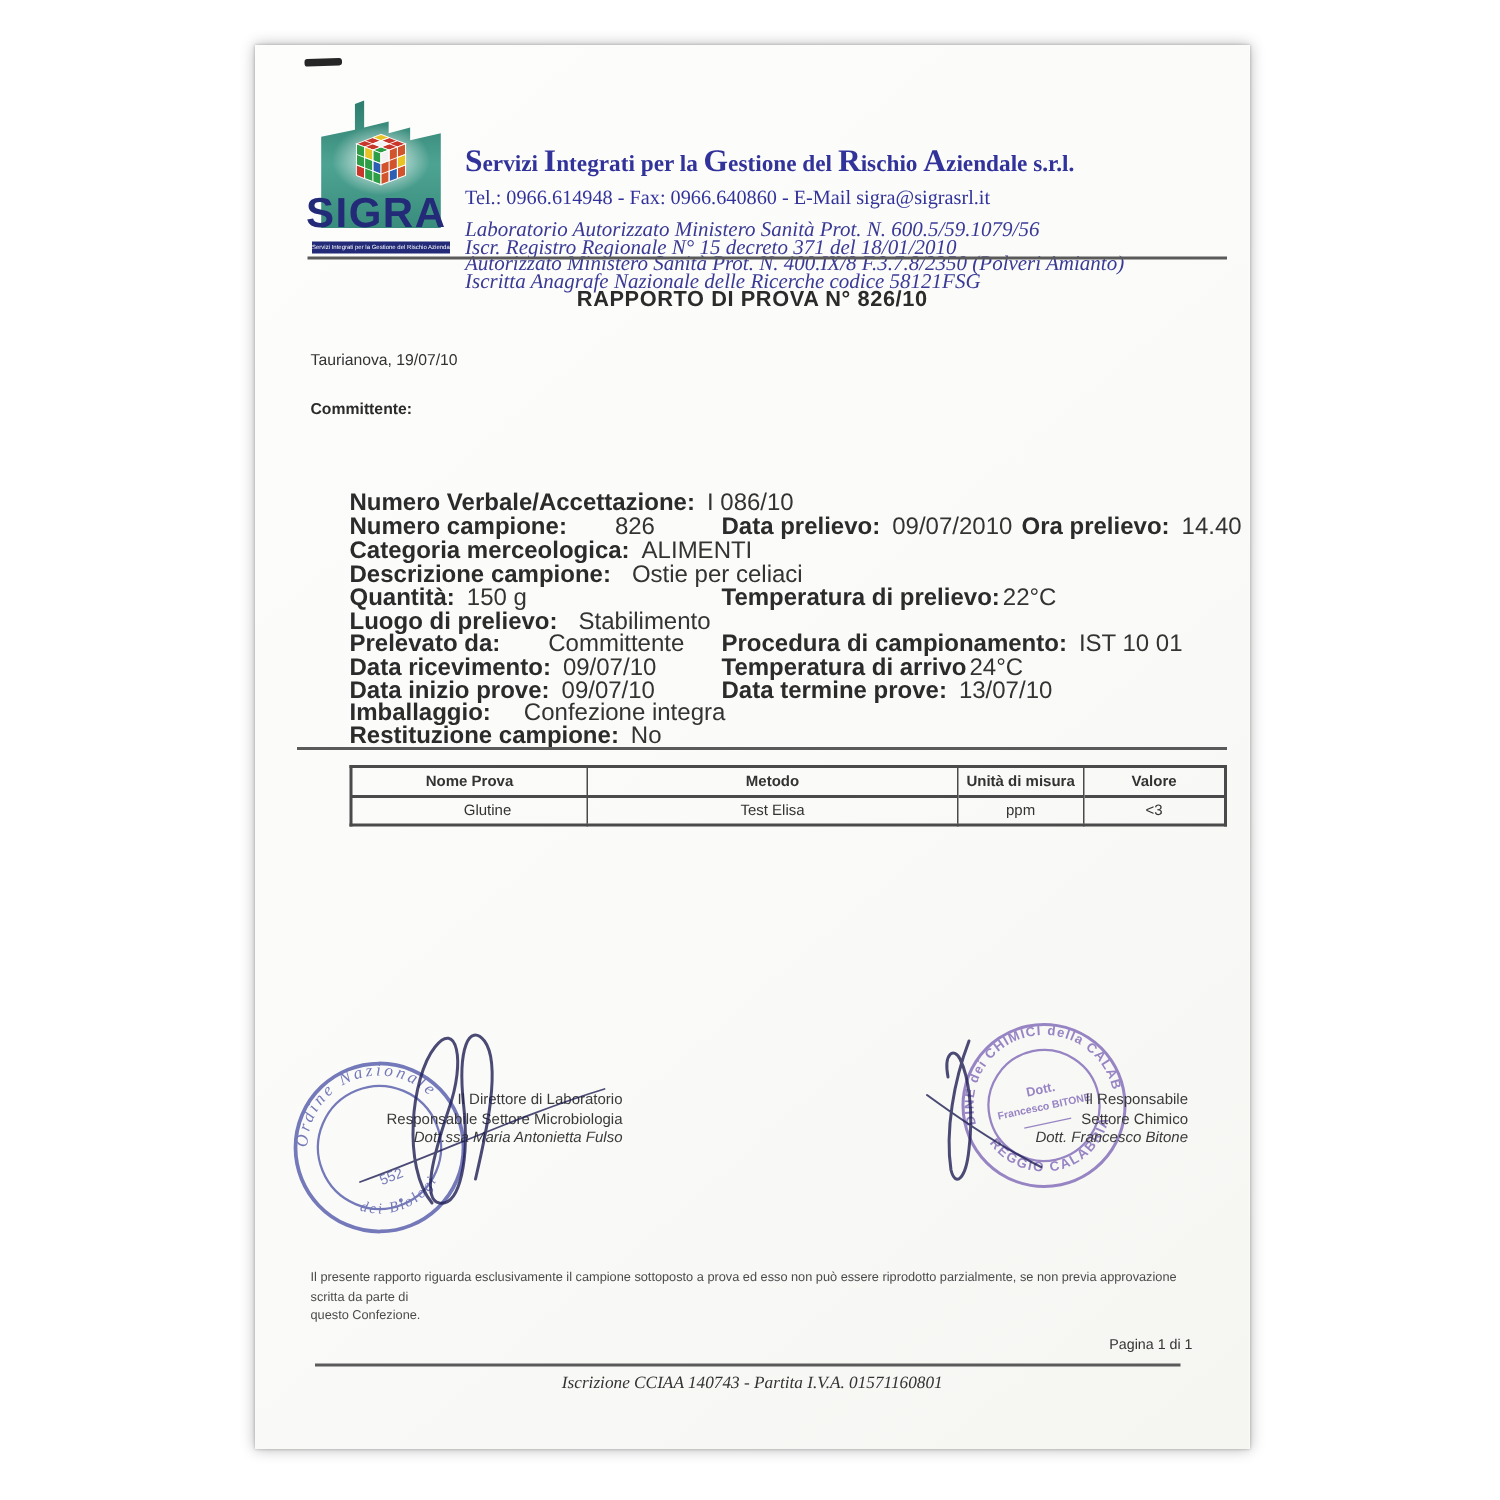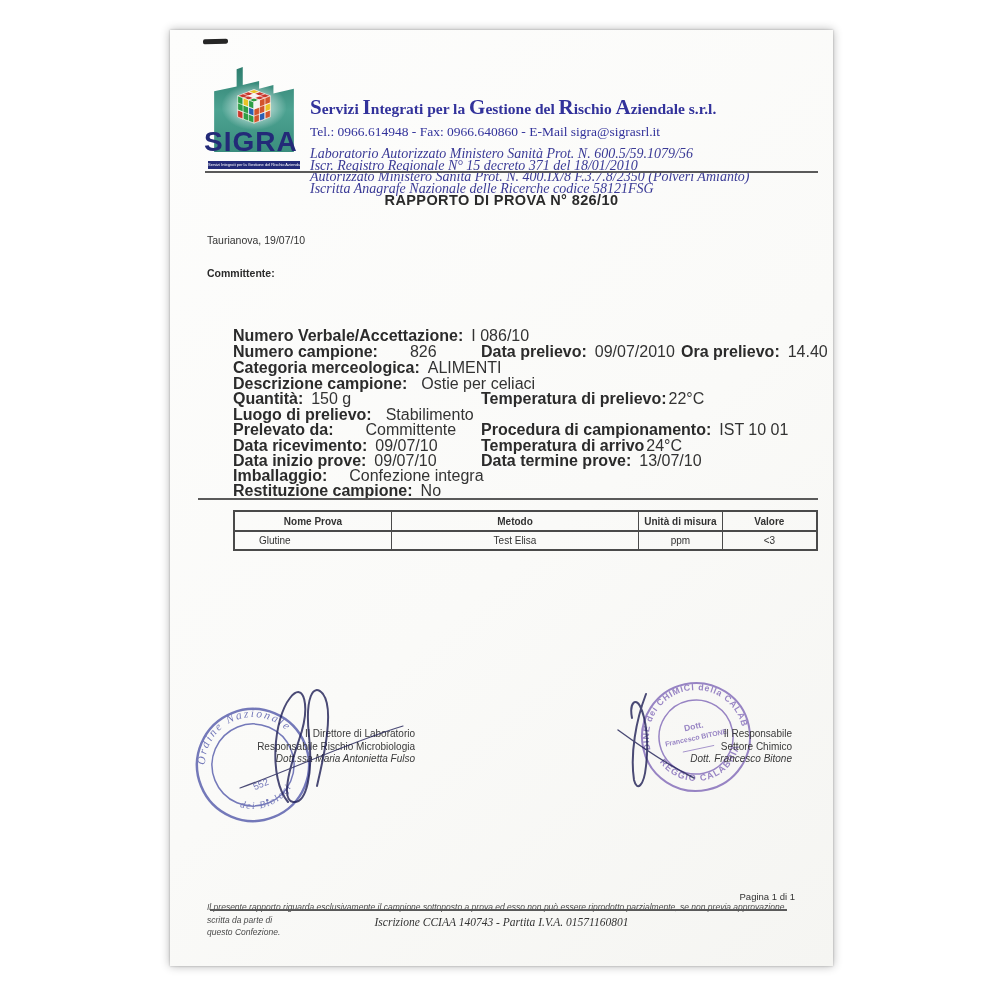--- a/index.html
+++ b/index.html
@@ -41,29 +41,29 @@
 
   .f { position:absolute; font-size:16px; color:#333; white-space:nowrap;padding-left:26px; }
   .f .lbl { font-weight:bold; color:#2b2b2b; }
   .f .val { margin-left:8px; }
   .f .val.tight { margin-left:2px; }
 
   table.results { position:absolute; left:38px; top:480px; width:585px; border-collapse:collapse;
     font-size:10px; color:#333; border:2px solid #4a4a4a;margin-left:25px; }
   table.results th { border:1px solid #4a4a4a; border-bottom:2px solid #4a4a4a; font-weight:bold; height:20px; text-align:center; }
   table.results td { border:1px solid #4a4a4a; height:19px; text-align:center; font-weight:normal; }
-  table.results td.first { text-align:left; padding-left:24px; }
+  table.results td.first { text-align:center; padding-left:24px; }
 
   .sig-block { position:absolute; width:230px; text-align:right; font-size:10px; color:#3a3a3a; line-height:12.5px; }
   .sig-block .it { font-style:italic; }
 
   .stamp { position:absolute; opacity:0.78; }
   .scribbles { position:absolute; left:0; top:640px; pointer-events:none; }
 
-  .disclaimer { position:absolute; left:37px; top:871px; width:600px; font-size:8.5px; color:#4a4a4a; line-height:12.5px;font-style:italic; }
+  .disclaimer { position:absolute; left:37px; top:815px; width:600px; font-size:8.5px; color:#4a4a4a; line-height:12.5px; }
   .pagenum { position:absolute; right:38px; top:861px; font-size:9.5px; color:#333; }
   .registration { position:absolute; left:0; right:0; top:886px; text-align:center;
     font-family:"Liberation Serif", serif; font-style:italic; font-size:11.5px; color:#333; }
 </style>
 </head>
 <body>
 
 <div class="page">
 
   <div class="staple"></div>
@@ -214,21 +214,21 @@
         <textPath href="#rbot" startOffset="50%" text-anchor="middle">REGGIO CALABRIA</textPath>
       </text>
       <text x="58" y="50" text-anchor="middle" font-size="8.5" font-weight="bold" fill="#7d64b6" stroke="none">Dott.</text>
       <text x="58" y="61" text-anchor="middle" font-size="7" font-weight="bold" fill="#7d64b6" stroke="none">Francesco BITONE</text>
       <line x1="42" y1="70" x2="74" y2="70" stroke-width="0.8"></line>
     </g>
   </svg>
 
   <div class="sig-block" style="left:15px; top:698px;">
     <div>Il Direttore di Laboratorio</div>
-    <div>Responsabile Rischio Microbiologia</div>
+    <div>Responsabile Settore Microbiologia</div>
     <div class="it">Dott.ssa Maria Antonietta Fulso</div>
   </div>
   <div class="sig-block" style="left:392px; top:698px;">
     <div>Il Responsabile</div>
     <div>Settore Chimico</div>
     <div class="it">Dott. Francesco Bitone</div>
   </div>
 
   <svg class="scribbles" width="663" height="180" viewBox="0 0 663 180">
     <g stroke="#1f1f55" stroke-width="2" fill="none" opacity="0.8" stroke-linecap="round">

